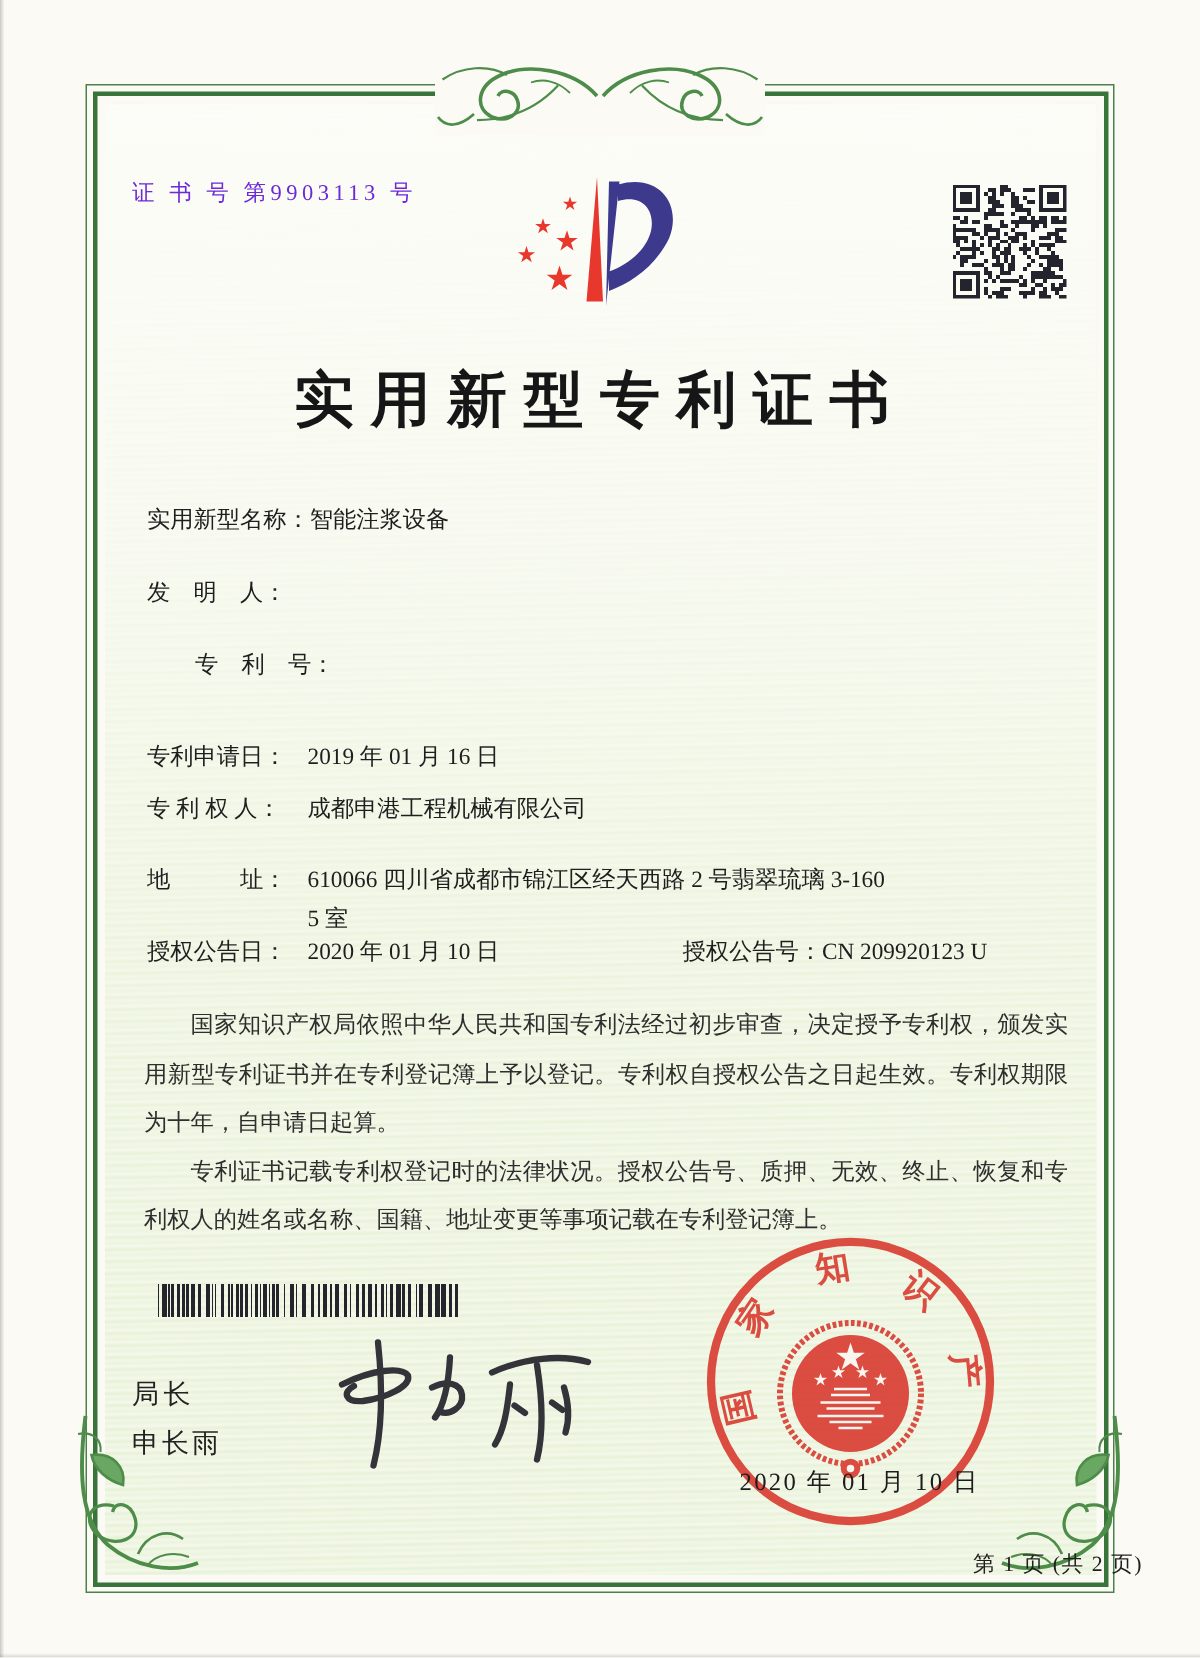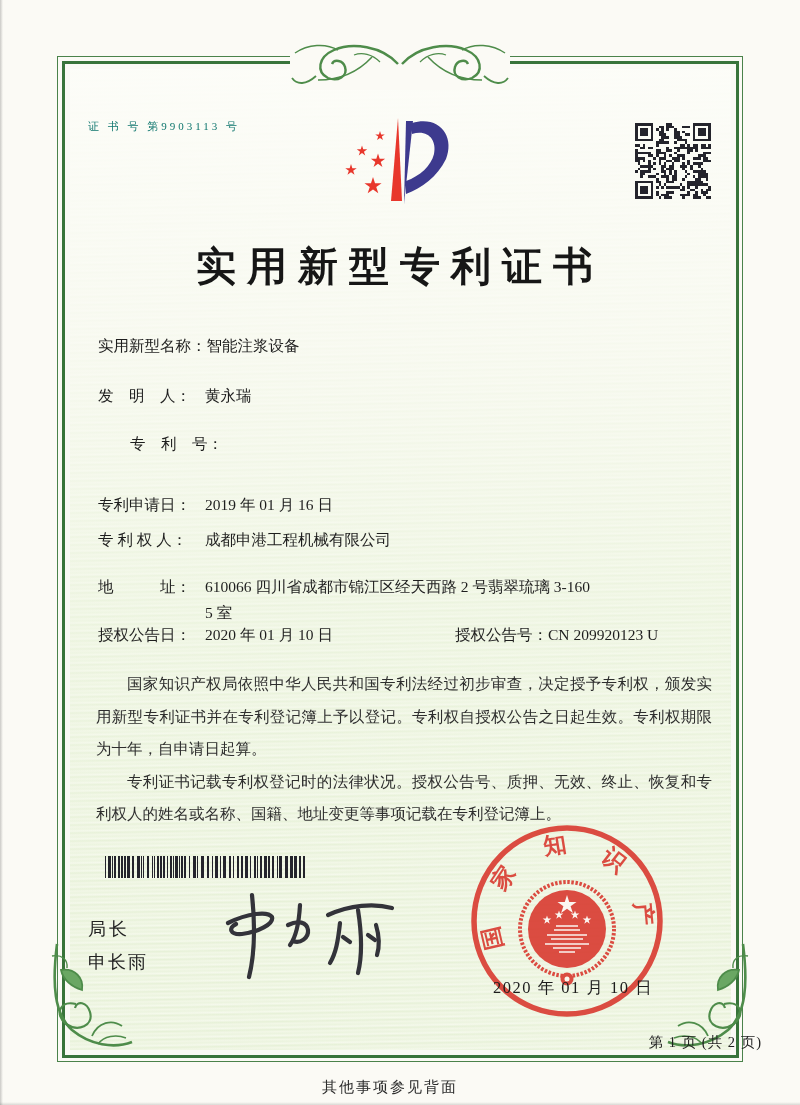--- a/index.html
+++ b/index.html
@@ -29,22 +29,22 @@
         #ecf4df 0px, #f5f9ec 2px, #e7f1d8 4px, #f2f7e7 6px, #ecf4df 8px);
   }
 
   .ornament-top { position:absolute; left:290px; top:36px; width:220px; height:54px;
     z-index:2; background:#fbfaf5; display:flex; }
   .ornament-corner { position:absolute; width:92px; height:122px; z-index:2; }
   .ornament-bl { left:42px;  top:942px; }
   .ornament-br { left:666px; top:942px; transform:scaleX(-1); }
 
   
-  .cert-no { position:absolute; left:88px; top:119px; font-size:11px;
-    letter-spacing:3px; color:#0f766e; z-index:3;text-align:center; }
+  .cert-no { position:absolute; left:88px; top:119px; font-size:15px;
+    letter-spacing:3px; color:#6d28d9; z-index:3;text-align:center; }
   .logo { position:absolute; left:336px; top:113px; width:128px; height:95px; z-index:3; }
   .qr { position:absolute; left:635px; top:123px; width:76px; height:76px; z-index:3; }
   .title { position:absolute; left:0; right:0; top:239px; text-align:center;
     font-size:40px; font-weight:600; letter-spacing:11px; color:#161616; z-index:3; }
 
   
   .field-row { position:absolute; left:98px; width:614px; display:flex;
     font-size:15.5px; color:#1e1e1e; z-index:3; line-height:26px; }
   .field-label { flex:0 0 107px; white-space:pre; }
   .field-value { flex:1; white-space:pre-line; }
@@ -478,21 +478,20 @@
   </div>
 
   <div class="title">实用新型专利证书</div>
 
   <div class="field-row row-name">
     <span class="field-label">实用新型名称：</span>
     <span class="field-value">智能注浆设备</span>
   </div>
   <div class="field-row row-inventor">
     <span class="field-label">发　明　人：</span>
-    <span class="field-value">黄永瑞</span>
   </div>
   <div class="field-row row-patno">
     <span class="field-label">专　利　号：</span>
   </div>
   <div class="field-row row-appdate">
     <span class="field-label">专利申请日：</span>
     <span class="field-value">2019 年 01 月 16 日</span>
   </div>
   <div class="field-row row-owner">
     <span class="field-label">专 利 权 人：</span>
@@ -623,17 +622,16 @@
           <path d="M-14,19 L14,19 M-8,23 L8,23"></path>
         </g>
         <circle cy="50" r="6.5" fill="#d93a30"></circle>
         <circle cy="50" r="2.5" fill="#fbf7ef"></circle>
       </g>
     </svg>
   </div>
   <div class="seal-date">2020 年 01 月 10 日</div>
 
   <div class="page-info">第 1 页 (共 2 页)</div>
-  <div class="back-note">其他事项参见背面</div>
 
   <div class="scan-edge-left"></div>
   <div class="scan-edge-bottom"></div>
 </div>
 
 </body></html>

